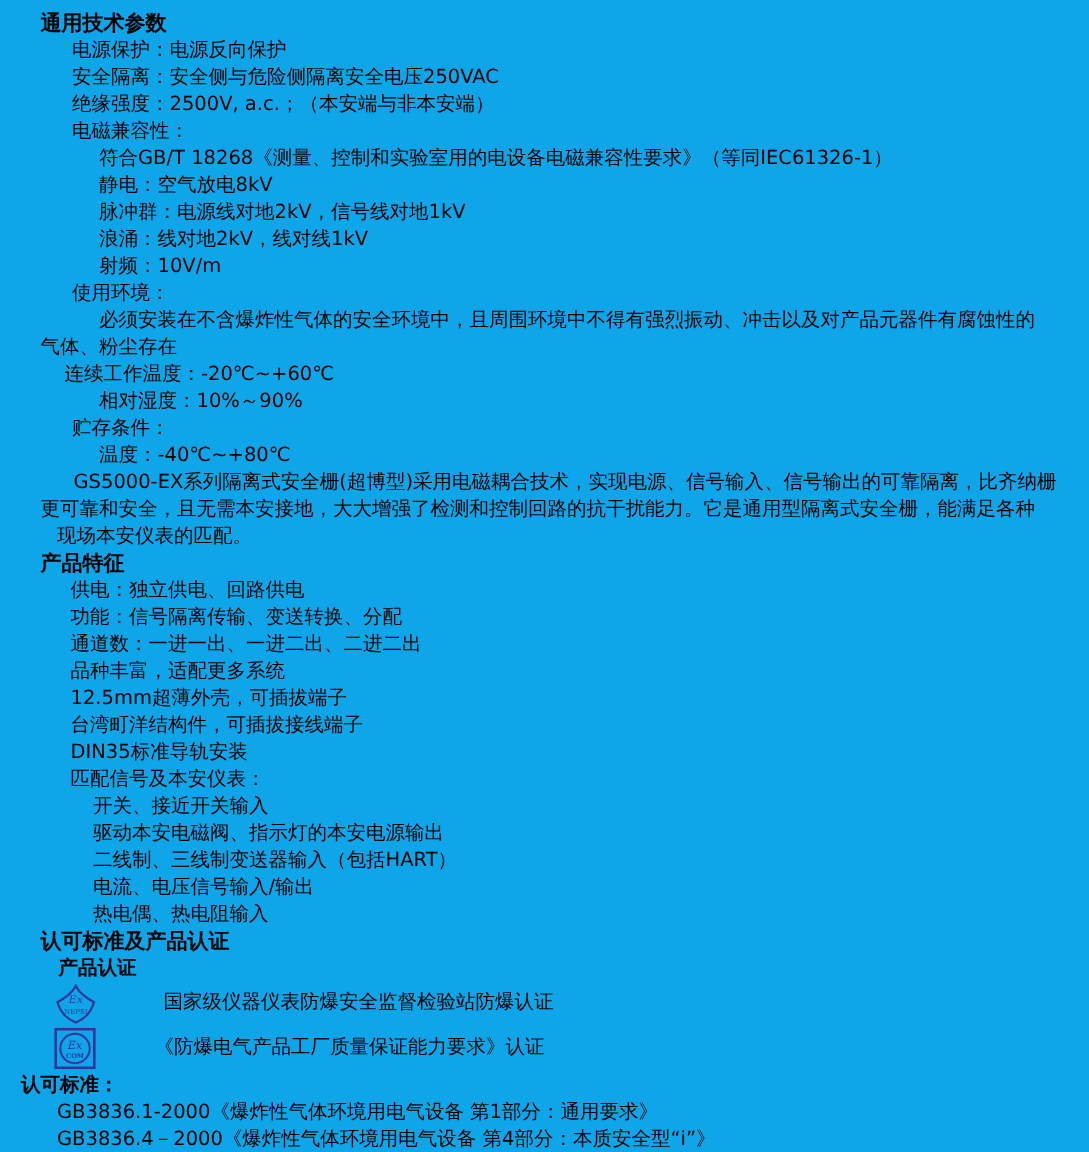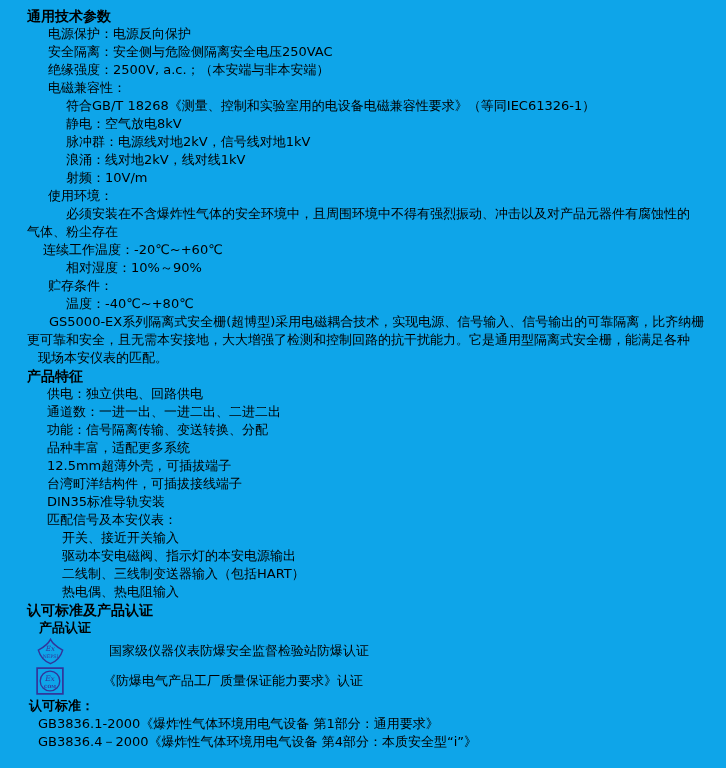--- a/index.html
+++ b/index.html
@@ -49,30 +49,31 @@
       <div class="line b" style="padding-left: 27px;">气体、粉尘存在</div>
       <div class="line b" style="padding-left: 43px;">连续工作温度：-20℃~+60℃</div>
       <div class="line b" style="padding-left: 66px;">相对湿度：10%～90%</div>
       <div class="line b" style="padding-left: 48px;">贮存条件：</div>
       <div class="line b" style="padding-left: 66px;">温度：-40℃~+80℃</div>
       <div class="line b" style="padding-left: 49px;">GS5000-EX系列隔离式安全栅(超博型)采用电磁耦合技术，实现电源、信号输入、信号输出的可靠隔离，比齐纳栅</div>
       <div class="line b" style="padding-left: 27px;">更可靠和安全，且无需本安接地，大大增强了检测和控制回路的抗干扰能力。它是通用型隔离式安全栅，能满足各种</div>
       <div class="line b" style="padding-left: 38px;">现场本安仪表的匹配。</div>
       <div class="line h1" style="padding-left: 27px;">产品特征</div>
       <div class="line b" style="padding-left: 47px;">供电：独立供电、回路供电</div>
+      <div class="line b" style="padding-left: 47px;">功能：信号隔离传输、变送转换、分配</div>
       <div class="line b" style="padding-left: 47px;">通道数：一进一出、一进二出、二进二出</div>
-      <div class="line b" style="padding-left: 47px;">功能：信号隔离传输、变送转换、分配</div>
       <div class="line b" style="padding-left: 47px;">品种丰富，适配更多系统</div>
       <div class="line b" style="padding-left: 47px;">12.5mm超薄外壳，可插拔端子</div>
       <div class="line b" style="padding-left: 47px;">台湾町洋结构件，可插拔接线端子</div>
       <div class="line b" style="padding-left: 47px;">DIN35标准导轨安装</div>
       <div class="line b" style="padding-left: 47px;">匹配信号及本安仪表：</div>
       <div class="line b" style="padding-left: 62px;">开关、接近开关输入</div>
       <div class="line b" style="padding-left: 62px;">驱动本安电磁阀、指示灯的本安电源输出</div>
       <div class="line b" style="padding-left: 62px;">二线制、三线制变送器输入（包括HART）</div>
+      <div class="line b" style="padding-left: 62px;">电流、电压信号输入/输出</div>
       <div class="line b" style="padding-left: 62px;">热电偶、热电阻输入</div>
       <div class="line h1" style="padding-left: 27px;">认可标准及产品认证</div>
       <div class="line h2" style="padding-left: 39px;">产品认证</div>
     </div>
 
   <div class="cert-row cert-row-1">
     <svg class="logo" width="27" height="27" viewBox="0 0 30 30" style="color: rgb(51, 51, 153);">
       <path d="M15 1.5 C17.5 6.5 23 10.5 28.5 13.5 C26.5 20.5 21.5 26 15 28.5 C8.5 26 3.5 20.5 1.5 13.5 C7 10.5 12.5 6.5 15 1.5 Z" fill="none" stroke="currentColor" stroke-width="1.6"></path>
       <text x="15" y="14" text-anchor="middle" font-size="8" font-style="italic" fill="currentColor">Ex</text>
       <text x="15" y="22.5" text-anchor="middle" font-size="5.2" fill="currentColor">NEPSI</text>
@@ -84,18 +85,18 @@
     <svg class="logo" width="28" height="28" viewBox="0 0 30 30" style="color: rgb(51, 51, 153);">
       <rect x="1.2" y="1.2" width="27.6" height="27.6" fill="none" stroke="currentColor" stroke-width="1.8"></rect>
       <circle cx="15" cy="15" r="10.5" fill="none" stroke="currentColor" stroke-width="1.4"></circle>
       <text x="15" y="15" text-anchor="middle" font-size="8" font-style="italic" fill="currentColor">Ex</text>
       <text x="15" y="22" text-anchor="middle" font-size="4.6" font-weight="bold" fill="currentColor">COM</text>
     </svg>
     <span class="cert-label">《防爆电气产品工厂质量保证能力要求》认证</span>
   </div>
 
   <div id="lines-bottom">
-      <div class="line h2" style="padding-left: 29px;">认可标准：</div>
+      <div class="line h2" style="padding-left: 14px;">认可标准：</div>
       <div class="line b" style="padding-left: 38px;">GB3836.1-2000《爆炸性气体环境用电气设备 第1部分：通用要求》</div>
       <div class="line b" style="padding-left: 38px;">GB3836.4－2000《爆炸性气体环境用电气设备 第4部分：本质安全型“i”》</div>
     </div>
 
 </div>
 
 </body></html>

